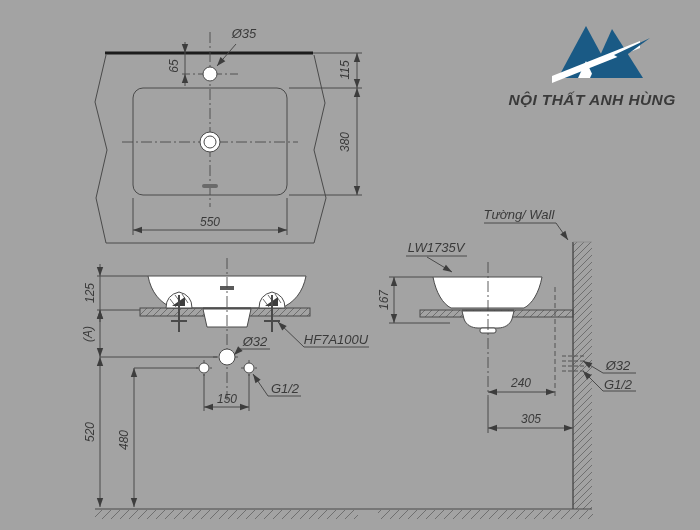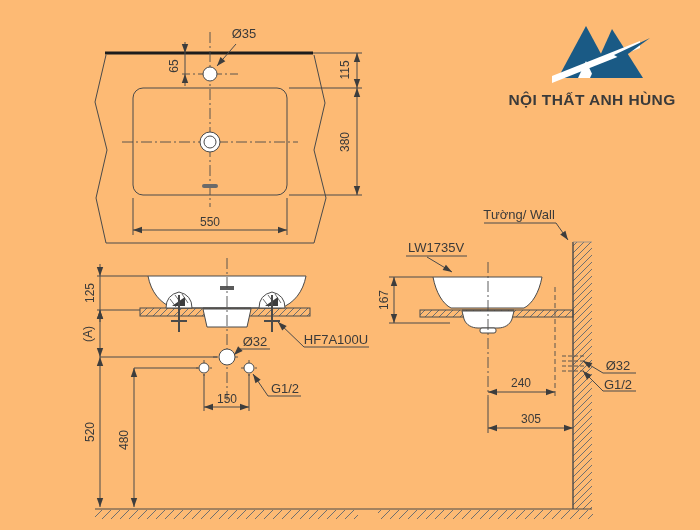--- a/index.html
+++ b/index.html
@@ -1,18 +1,19 @@
 <!DOCTYPE html>
 <html><head>
 <meta charset="utf-8">
 <style>
   html,body{margin:0;padding:0;background:#ffffff;}
   .stage{
-    position:relative;width:700px;height:530px;background:#fdba74;overflow:hidden;
+    position:relative;width:700px;height:530px;background:#a3a3a3;overflow:hidden;
     font-family:"Liberation Sans","DejaVu Sans",sans-serif;
+    font-style:italic;
   }
   svg{position:absolute;left:0;top:0;}
   svg text{
     font-family:"Liberation Sans","DejaVu Sans",sans-serif;
     fill:#3a3a3a;
   }
   .dim{font-size:12px;}
   .lbl{font-size:13px;}
   .brandtxt{font-size:15.5px;font-weight:bold;letter-spacing:.4px;}
 </style>

